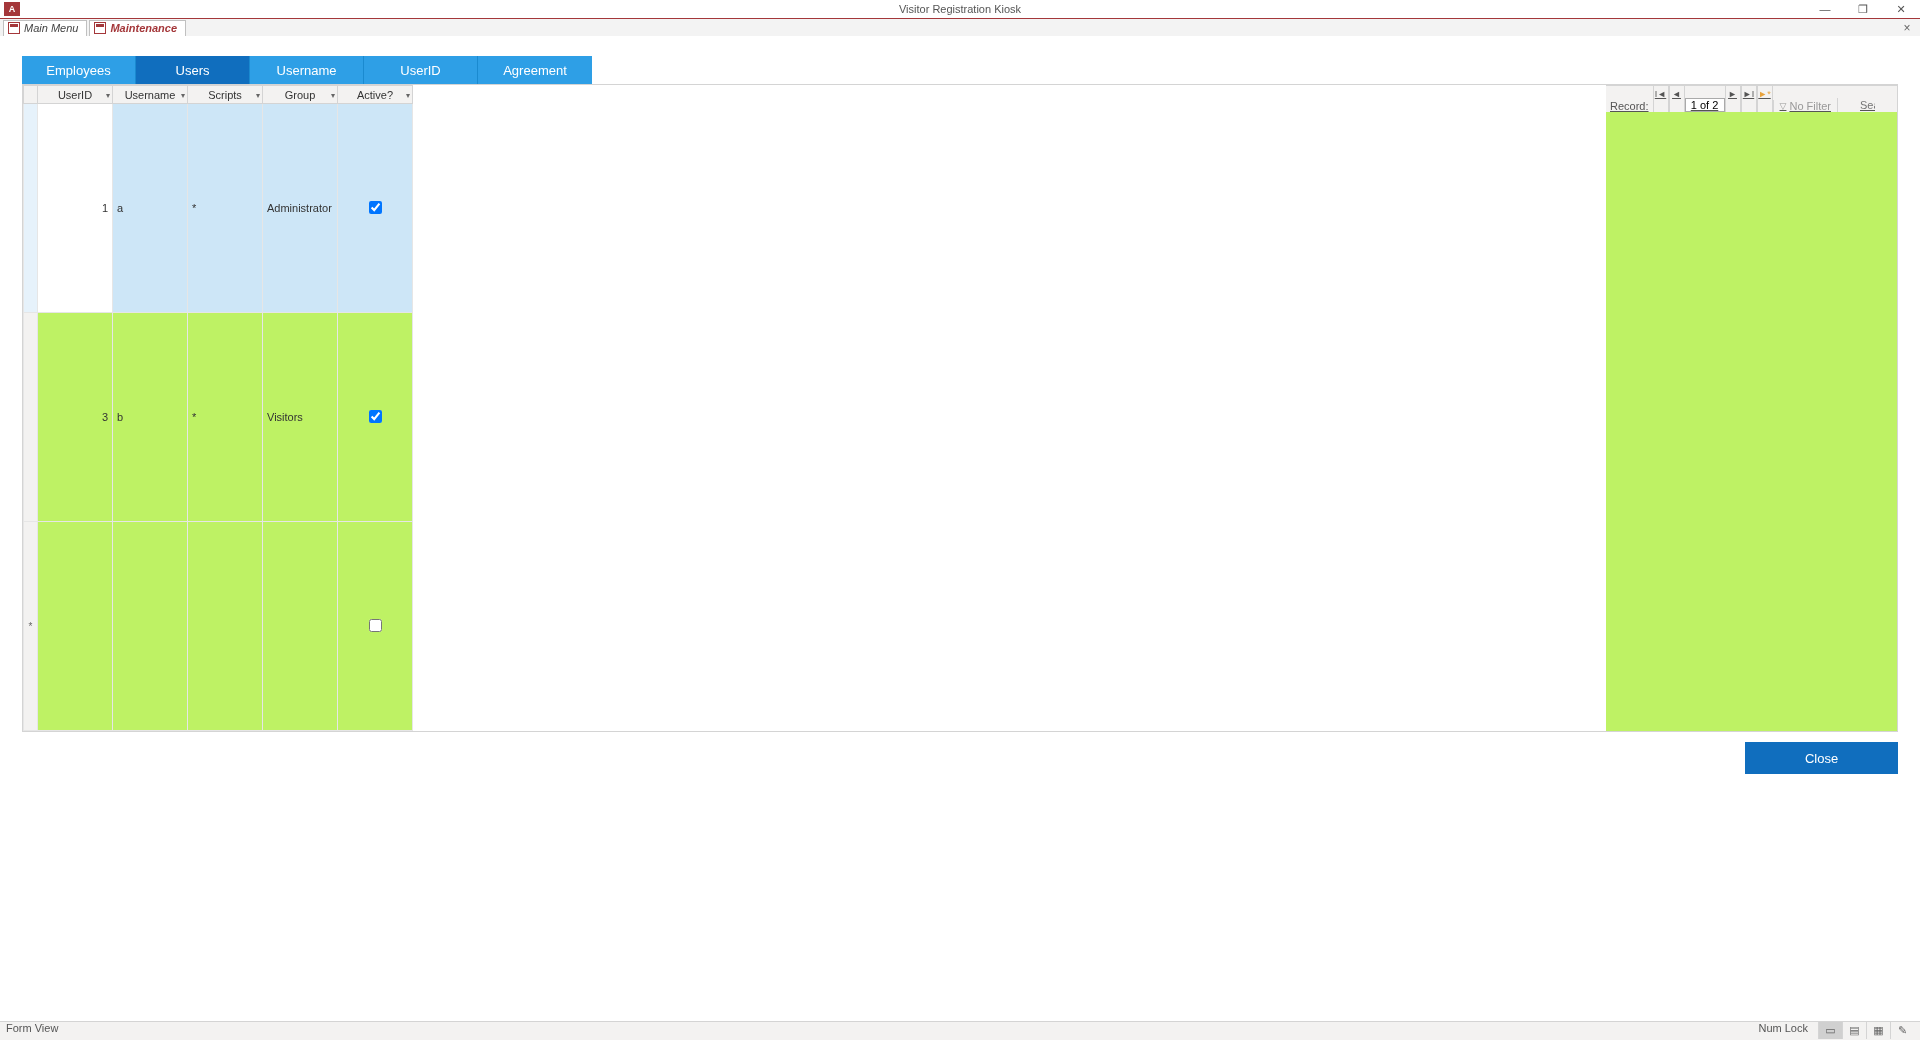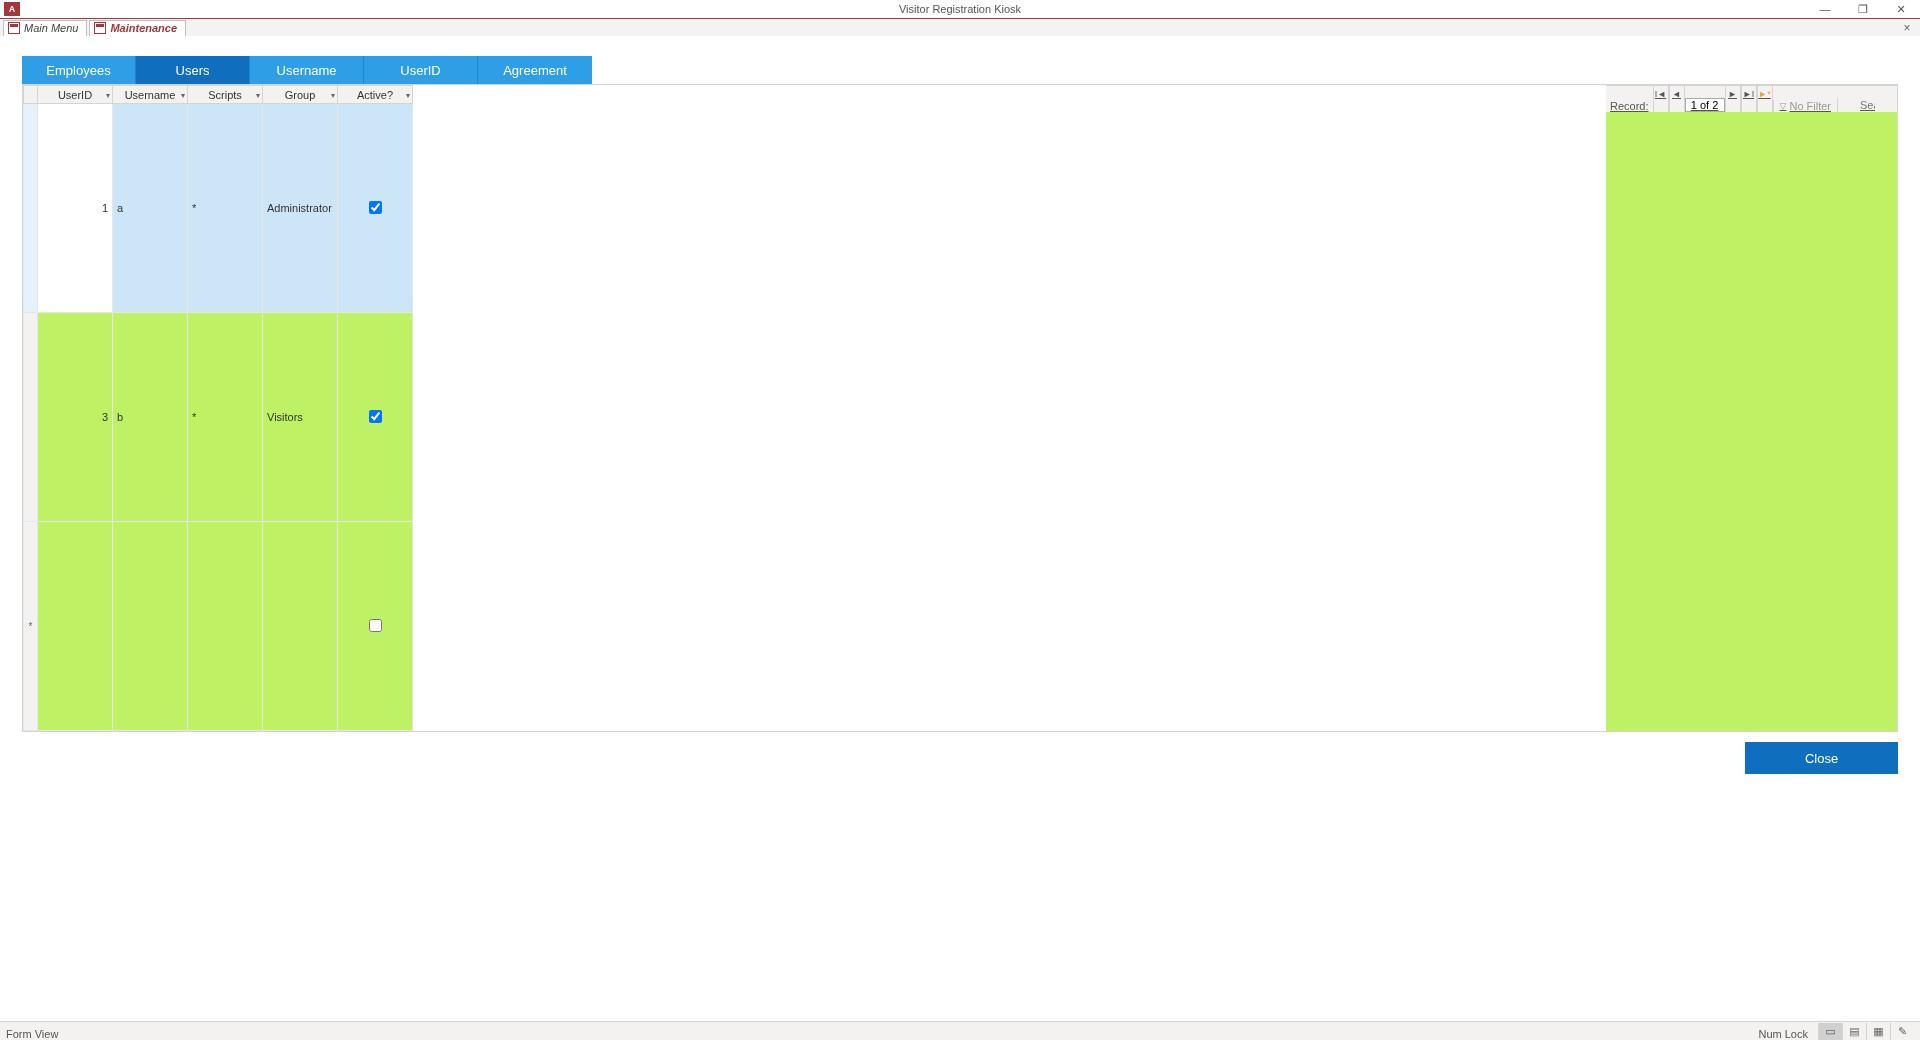--- a/index.html
+++ b/index.html
@@ -51,21 +51,21 @@
   .rec-nav .navbtn { width: 16px; text-align: center; border-left: 1px solid #d4d4d4; border-right: 1px solid #d4d4d4; color: #555; height: 100%; line-height: 16px; font-size: 9px;}
   .rec-nav input.rec-pos { width: 40px; height: 14px; font-size: 11px; border: 1px solid #aaa; padding: 0 2px; text-align: center; }
   .rec-nav .filter { padding: 0 6px; color: #999; border-left: 1px solid #d4d4d4; display: flex; align-items: center; gap: 3px; }
   .rec-nav .filter .funnel { font-size: 9px; }
   .rec-nav input.search { width: 60px; height: 14px; font-size: 11px; border: none; border-left: 1px solid #d4d4d4; padding: 0 22px; color: #888; background: transparent; }
 
   .close-bar { display: flex; justify-content: flex-end; margin: 10px 22px 0 22px; }
   .close-btn { width: 153px; height: 32px; background: #106ebe; color: #fff; border: none; font-size: 13px; }
 
   
-  .status-bar { position: absolute; left: 0; right: 0; bottom: 0; height: 19px; background: #f3f2f1; border-top: 1px solid #d4d4d4; display: flex; align-items: flex-end; font-size: 11px; color: #555; padding: 0 6px; }
+  .status-bar { position: absolute; left: 0; right: 0; bottom: 0; height: 19px; background: #f3f2f1; border-top: 1px solid #d4d4d4; display: flex; align-items: flex-start; font-size: 11px; color: #555; padding: 0 6px; }
   .status-bar .spacer { flex: 1; }
   .status-bar .view-btns { display: flex; gap: 0; }
   .status-bar .vbtn { width: 24px; height: 17px; display: flex; align-items: center; justify-content: center; border-left: 1px solid #d4d4d4; font-size: 11px; color: #666; }
   .status-bar .vbtn.active { background: #d0d0d0; }
   .numlock { margin-right: 10px; }
 </style>
 </head>
 <body>
 
 <div class="title-bar">

